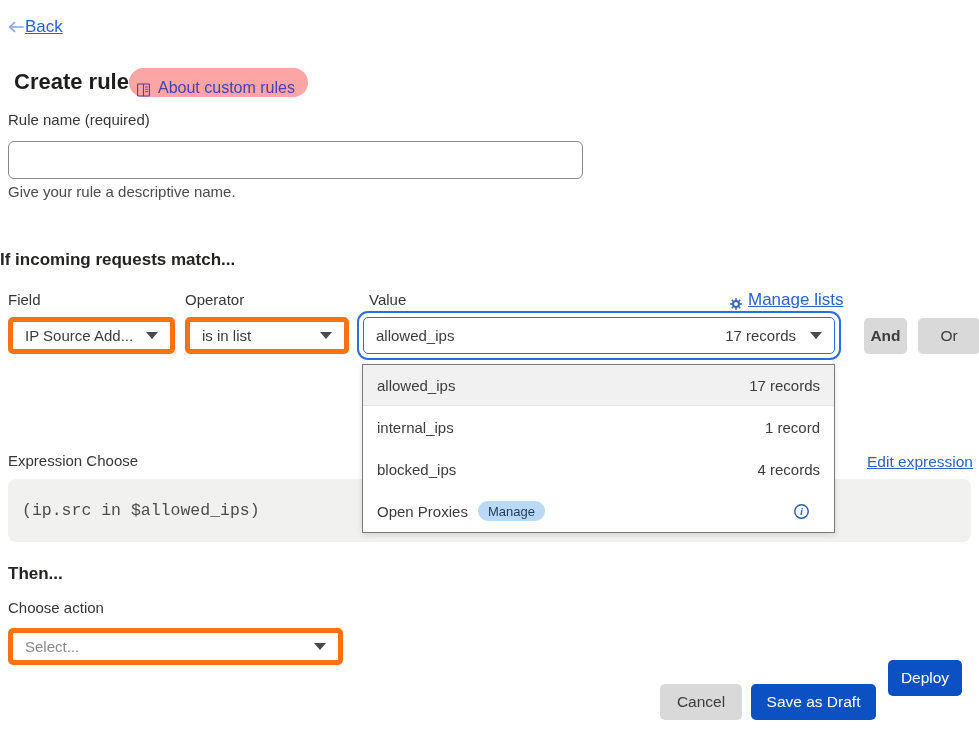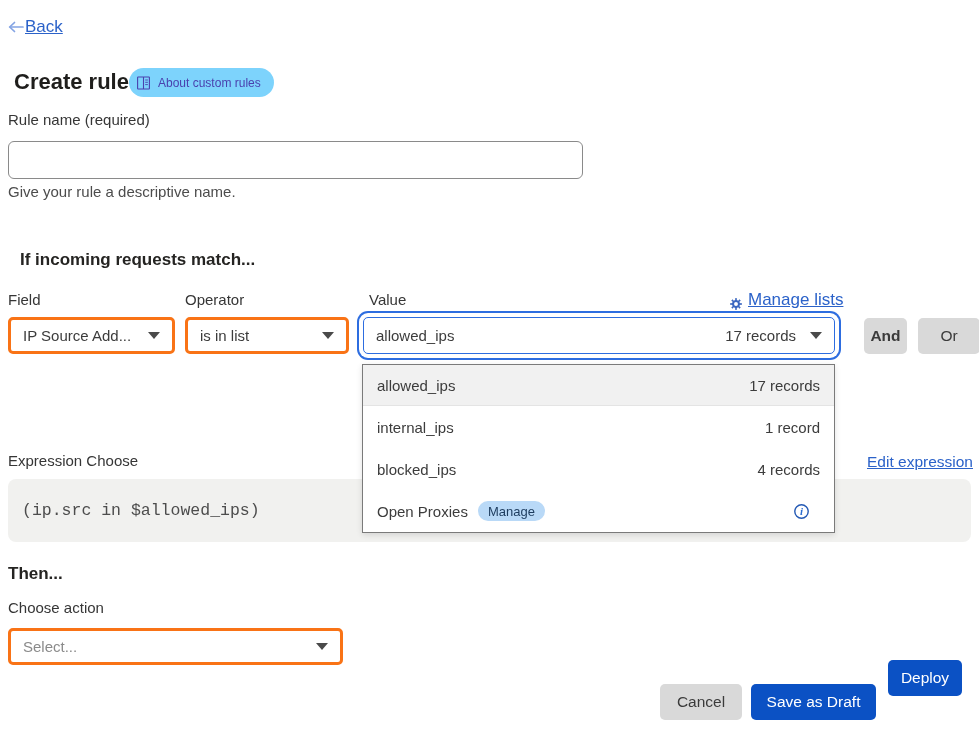--- a/index.html
+++ b/index.html
@@ -2,27 +2,27 @@
 <html><head>
 <meta charset="utf-8">
 <style>
 * { margin:0; padding:0; box-sizing:border-box; }
 html,body { width:979px; height:739px; background:#fff; font-family:"Liberation Sans",sans-serif; color:#363636; overflow:hidden; }
 body { position:relative; }
 .abs { position:absolute; }
 a { text-decoration:underline; color:#2b62c9; }
 .back { left:8px; top:17px; font-size:17px; }
 h1 { left:14px; top:69px; font-size:22px; font-weight:bold; color:#1f1e1c; }
-.badge { left:129px; top:68px; height:29px; background:#7dd3fc; border-radius:15px; display:flex; align-items:center; padding:0 13px 0 8px; font-size:12px; color:#4a41ae; }
+.badge { left:129px; top:68px; height:29px; background:#fca5a5; border-radius:15px; display:flex; align-items:flex-end; padding:0 13px 0 8px; font-size:16px; color:#4a41ae; }
 .badge svg { margin-right:8px; }
 .lbl { font-size:15px; color:#363636; }
 .input { left:8px; top:141px; width:575px; height:38px; border:1px solid #8a8a8a; border-radius:6px; background:#fff; }
 .helper { left:8px; top:183px; font-size:15px; color:#4c4c4c; }
 h2 { position:absolute; font-size:17px; font-weight:bold; color:#252422; }
-.sel { position:absolute; top:317px; height:37px; border:3px solid #f97316; border-radius:5px; background:#fff; display:flex; align-items:center; padding:0 12px; font-size:15px; color:#3c3c3c; }
+.sel { position:absolute; top:317px; height:37px; border:5px solid #f97316; border-radius:5px; background:#fff; display:flex; align-items:center; padding:0 12px; font-size:15px; color:#3c3c3c; }
 .caret { width:0; height:0; border-left:6px solid transparent; border-right:6px solid transparent; border-top:7px solid #4a4a4a; margin-left:auto; }
 .btn { position:absolute; height:36px; border-radius:5px; display:flex; align-items:center; justify-content:center; font-size:15.5px; }
 .btn.grey { background:#d9d9d9; color:#3b3b3b; }
 .btn.blue { background:#0b51c4; color:#fff; }
 .menu { left:362px; top:364px; width:473px; height:169px; background:#fff; border:1px solid #7a7a7a; box-shadow:0 2px 6px rgba(0,0,0,0.12); }
 .row { height:42px; display:flex; align-items:center; padding:0 14px; font-size:15px; color:#3c3c3c; }
 .row .r { margin-left:auto; color:#3c3c3c; }
 .row1 { background:#f1f1f1; border-bottom:1px solid #e4e4e4; height:41px; }
 .pill { background:#b9d9f7; color:#1d3c5e; border-radius:10px; height:20px; display:inline-flex; align-items:center; padding:0 10px; font-size:13px; margin-left:10px; }
 .code { left:8px; top:479px; width:963px; height:63px; background:#f1f1ef; border-radius:8px; }
@@ -44,21 +44,21 @@
       <g fill="none" stroke="#4a41ae" stroke-width="1.1">
         <rect x="0.6" y="1" width="11.8" height="12" rx="0.5"></rect>
         <path d="M6.5 1v12"></path>
         <path d="M8.2 4h2.7M8.2 6.3h2.7M8.2 8.6h2.7" stroke-width="0.9"></path>
       </g>
     </svg>
 About custom rules</div>
 <div class="lbl abs" style="left:8px; top:111px;">Rule name (required)</div>
 <div class="input abs"></div>
 <div class="helper abs">Give your rule a descriptive name.</div>
-<h2 style="left:20px; top:250px;">If incoming requests match...</h2>
+<h2 style="left:0; top:250px;">If incoming requests match...</h2>
 <div class="lbl abs" style="left:8px; top:291px;">Field</div>
 <div class="lbl abs" style="left:185px; top:291px;">Operator</div>
 <div class="lbl abs" style="left:369px; top:291px;">Value</div>
 <div class="abs" style="left:730px; top:290px; font-size:17px; display:flex; align-items:flex-end;">
 <svg width="12" height="12" viewBox="0 0 16 16" style="margin-right:6px;">
       <path fill="#3b67c0" fill-rule="evenodd" d="M15.68 6.65L15.68 9.35L13.31 8.98L12.45 11.06L14.39 12.47L12.47 14.39L11.06 12.45L8.98 13.31L9.35 15.68L6.65 15.68L7.02 13.31L4.94 12.45L3.53 14.39L1.61 12.47L3.55 11.06L2.69 8.98L0.32 9.35L0.32 6.65L2.69 7.02L3.55 4.94L1.61 3.53L3.53 1.61L4.94 3.55L7.02 2.69L6.65 0.32L9.35 0.32L8.98 2.69L11.06 3.55L12.47 1.61L14.39 3.53L12.45 4.94L13.31 7.02ZM8 5.4a2.6 2.6 0 1 0 0 5.2 2.6 2.6 0 0 0 0-5.2Z"></path>
     </svg>
 <a>Manage lists</a>
   </div>
 <div class="sel" style="left:8px; width:167px;">IP Source Add...<span class="caret"></span></div>

